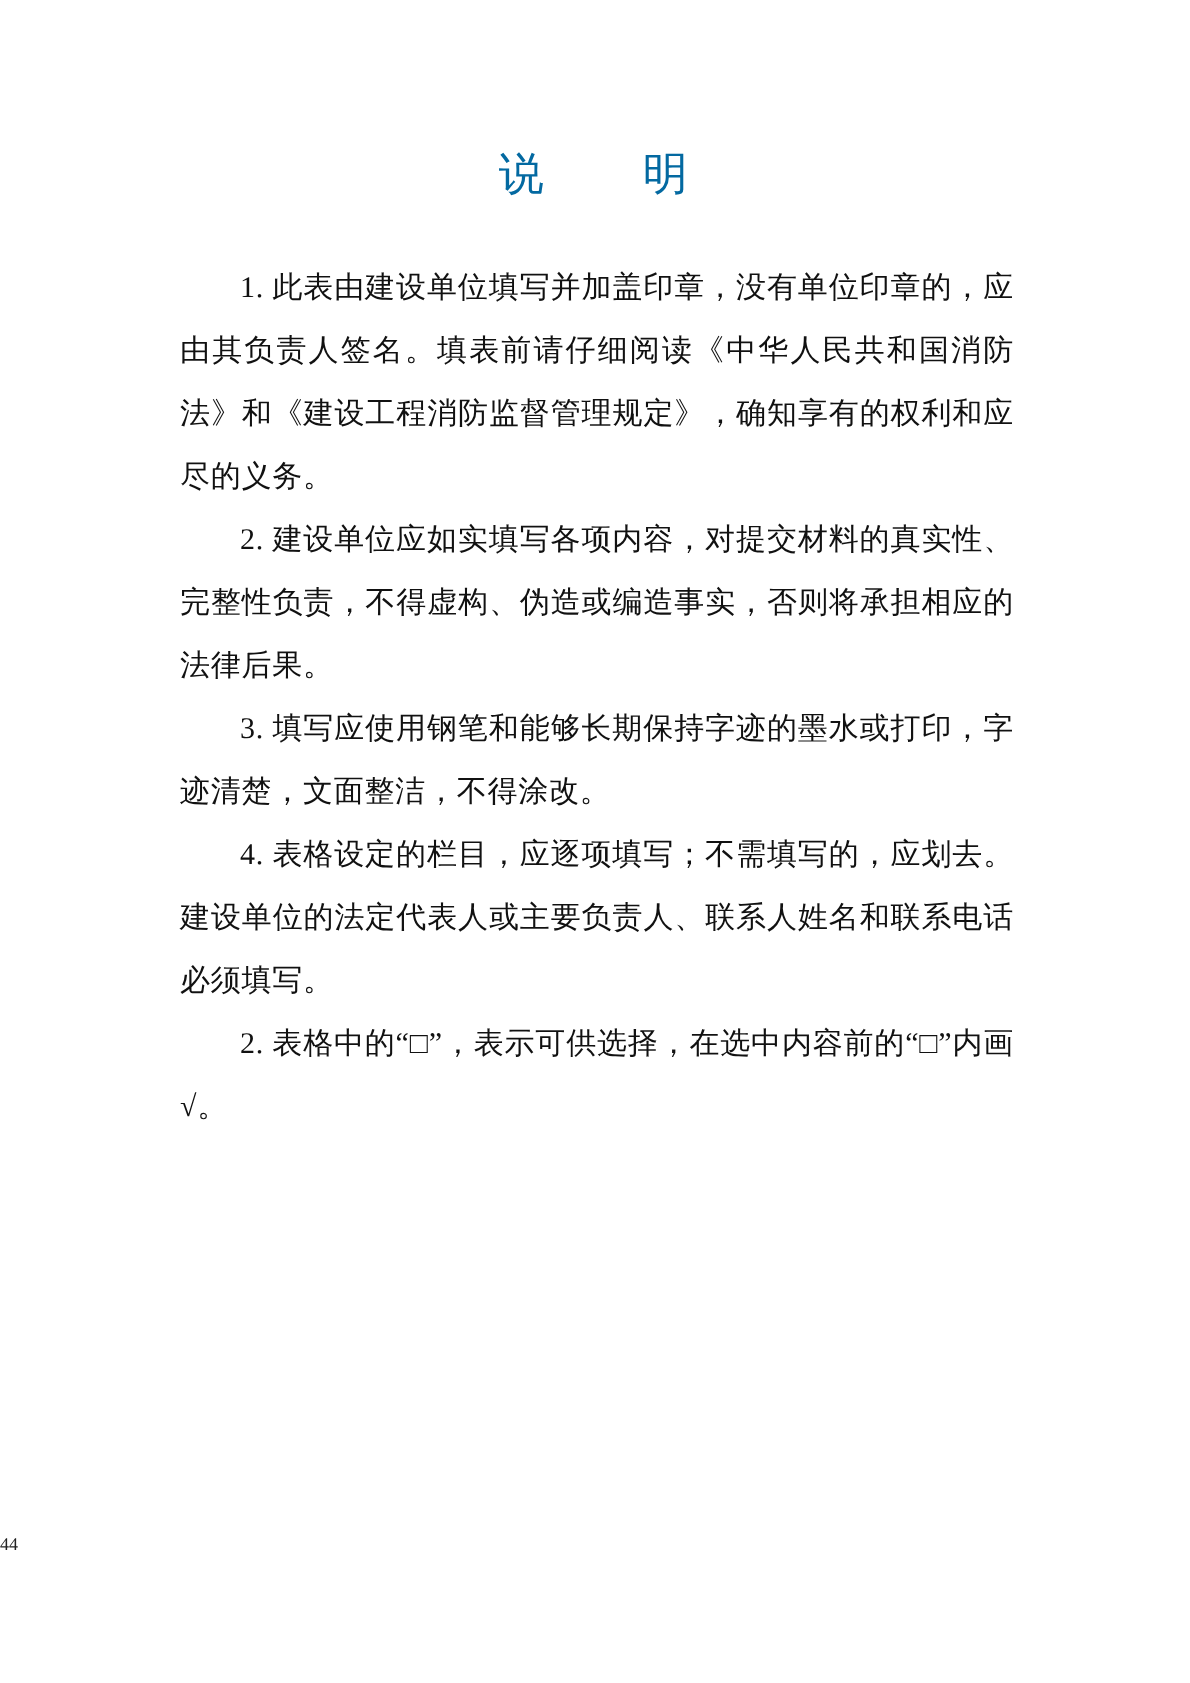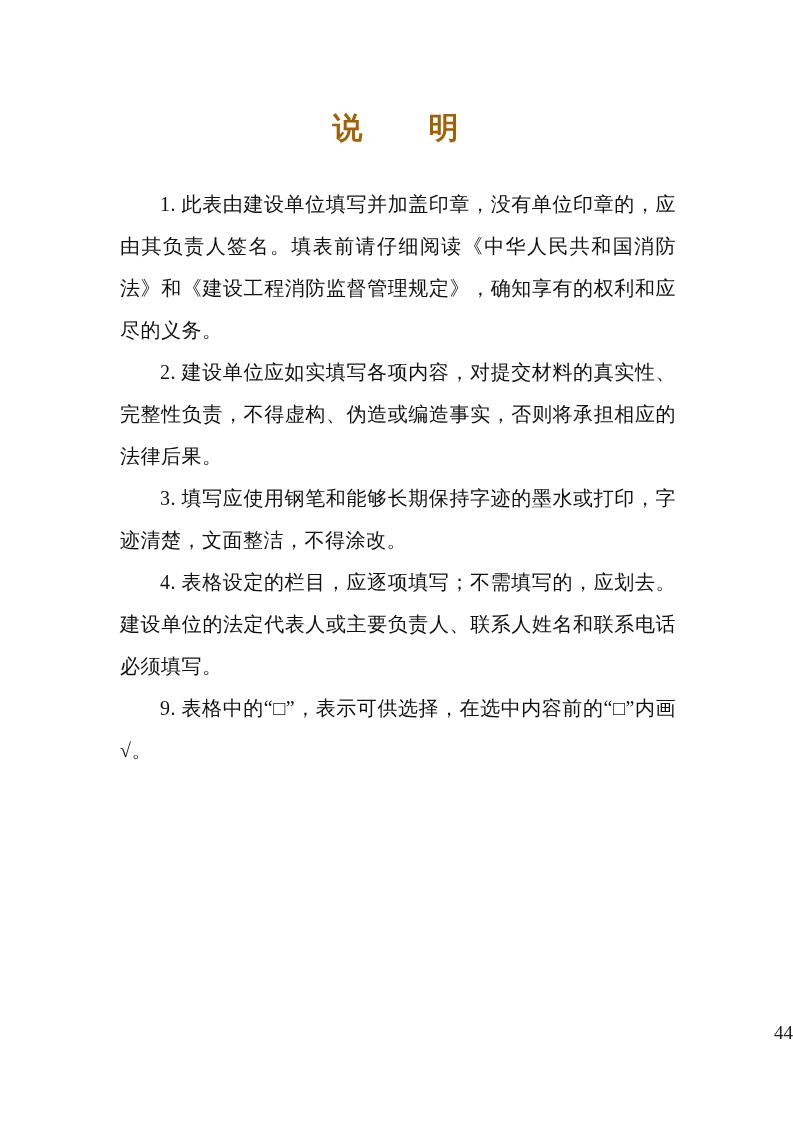--- a/index.html
+++ b/index.html
@@ -15,27 +15,27 @@
     color: #1a1a1a;
   }
   .page {
     position: relative;
     width: 793px;
     height: 1122px;
     background: #ffffff;
     overflow: hidden;
   }
   .doc-title {
-    margin: 12px;
+    margin: 0;
     padding-top: 96px;
     text-align: center;
     font-size: 30px;
-    font-weight: bold;
+    font-weight: normal;
     font-family: "Liberation Sans", "DejaVu Sans", sans-serif;
-    color: #a16207;
+    color: #0369a1;
     letter-spacing: 2px;
     white-space: pre;
   }
   .content {
     margin: 34px 117px 0 120px;
     width: 556px;
   }
   .para {
     margin: 0;
     font-size: 20px;
@@ -43,34 +43,34 @@
     text-align: justify;
     text-indent: 2em;
     letter-spacing: 0.5px;
     color: #111111;
   }
   .page-number {
     position: absolute;
     left: 0;
     right: 0;
     top: 1022px;
-    text-align: right;
-    font-size: 19px;
+    text-align: left;
+    font-size: 12px;
     color: #222222;
     font-family: "Liberation Serif", "DejaVu Serif", serif;
   }
 </style>
 </head>
 <body>
 
 <div class="page">
   <h1 class="doc-title">说　　明</h1>
 
   <div class="content">
     <p class="para">1. 此表由建设单位填写并加盖印章，没有单位印章的，应由其负责人签名。填表前请仔细阅读《中华人民共和国消防法》和《建设工程消防监督管理规定》，确知享有的权利和应尽的义务。</p>
     <p class="para">2. 建设单位应如实填写各项内容，对提交材料的真实性、完整性负责，不得虚构、伪造或编造事实，否则将承担相应的法律后果。</p>
     <p class="para">3. 填写应使用钢笔和能够长期保持字迹的墨水或打印，字迹清楚，文面整洁，不得涂改。</p>
     <p class="para">4. 表格设定的栏目，应逐项填写；不需填写的，应划去。建设单位的法定代表人或主要负责人、联系人姓名和联系电话必须填写。</p>
-    <p class="para">9. 表格中的“□”，表示可供选择，在选中内容前的“□”内画√。</p>
+    <p class="para">2. 表格中的“□”，表示可供选择，在选中内容前的“□”内画√。</p>
   </div>
 
   <div class="page-number">44</div>
 </div>
 
 </body></html>

